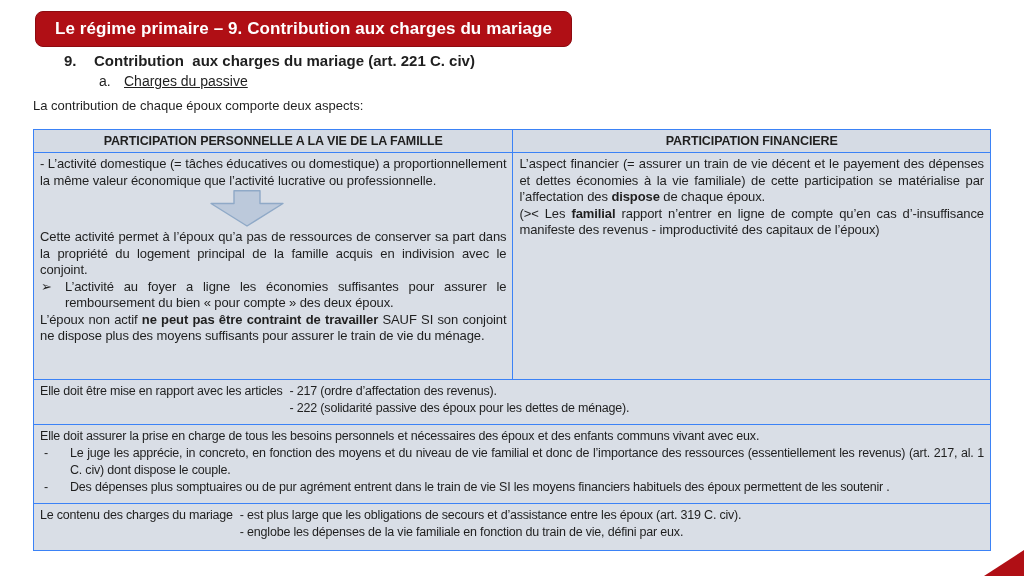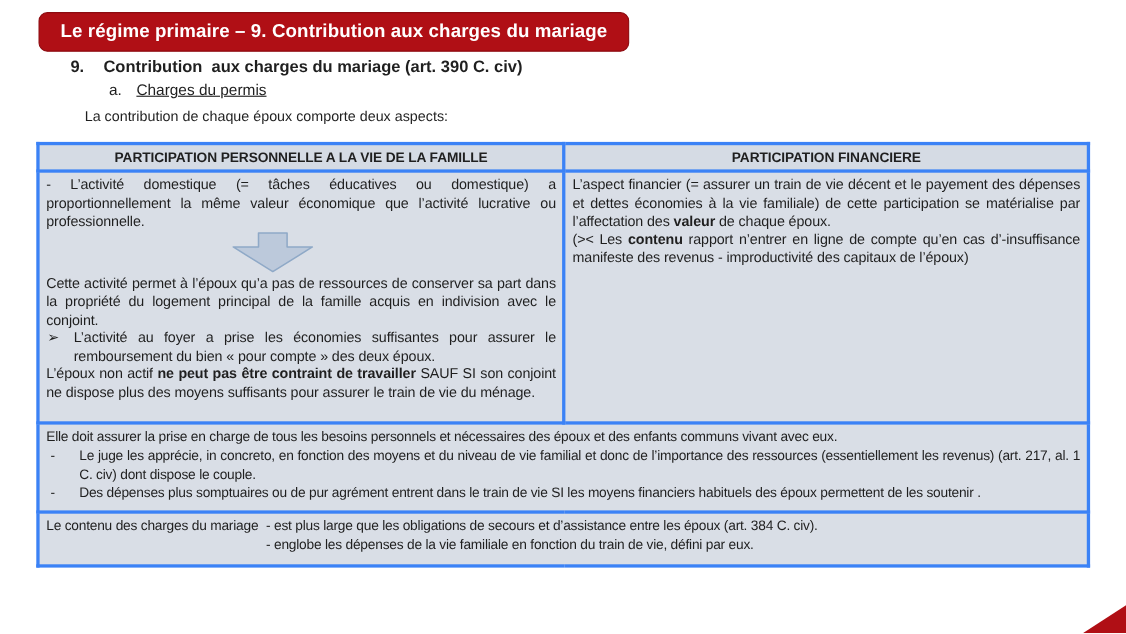--- a/index.html
+++ b/index.html
@@ -12,25 +12,25 @@
           display:flex;align-items:center;justify-content:center;}
   .banner span{color:#ffffff;font-size:17px;font-weight:bold;letter-spacing:.1px;white-space:pre;}
 
   
   .h9{position:absolute;left:64px;top:52px;font-size:15px;font-weight:bold;display:flex;}
   .h9 .num{width:30px;}
   .h9 .txt{white-space:pre-wrap;}
   .ha{position:absolute;left:99px;top:73px;font-size:14px;display:flex;}
   .ha .num{width:25px;}
   .ha .txt{text-decoration:underline;}
-  .intro{position:absolute;left:33px;top:98px;font-size:13px;margin-left:44px;}
+  .intro{position:absolute;left:33px;top:98px;font-size:13px;}
 
   
   table.grid{position:absolute;left:33px;top:129px;width:958px;border-collapse:collapse;table-layout:fixed;}
-  table.grid td{border:3px solid #3b82f6;background:#d9dee6;padding:3px 6px;vertical-align:top;
+  table.grid td{border:1px solid #3b82f6;background:#d9dee6;padding:3px 6px;vertical-align:top;
                 font-size:13px;line-height:16.5px;letter-spacing:-.1px;}
   tr.hdr td{height:18px;text-align:center;vertical-align:middle;font-weight:bold;font-size:12.5px;
             background:#d5dbe4;padding:2px 4px;}
   tr.main td{height:220px;}
   td p{margin:0;}
   .just{text-align:justify;}
   .u{}
   .bu{font-weight:bold;}
   b{font-weight:bold;}
 
@@ -58,26 +58,26 @@
 <body>
 
 <div class="slide">
 
   <div class="banner">
     <span>Le régime primaire – 9. Contribution aux charges du mariage</span>
   </div>
 
   <div class="h9">
     <span class="num">9.</span>
-    <span class="txt">Contribution  aux charges du mariage (art. 390 C. civ)</span>
+    <span class="txt">Contribution  aux charges du mariage (art. 221 C. civ)</span>
   </div>
 
   <div class="ha">
     <span class="num">a.</span>
-    <span class="txt">Charges du permis</span>
+    <span class="txt">Charges du passive</span>
   </div>
 
   <div class="intro">La contribution de chaque époux comporte deux aspects:</div>
 
   <table class="grid">
     <colgroup>
         <col style="width:50.1%">
         <col>
       </colgroup>
 
@@ -91,56 +91,66 @@
       <td>
         <p class="just">- L’activité domestique (= tâches éducatives ou domestique) a proportionnellement la même valeur économique que l’activité lucrative ou professionnelle.</p>
         <div class="arrowwrap">
           <svg width="74" height="37" viewBox="0 0 74 37" aria-hidden="true">
             <polygon points="24,0.8 50,0.8 50,13.5 73,13.5 37,36 1,13.5 24,13.5" fill="#bcc9db" stroke="#8fa9c7" stroke-width="1.4" stroke-linejoin="round"></polygon>
           </svg>
         </div>
         <p class="just">Cette activité permet à l’époux qu’a pas de ressources de conserver sa part dans la propriété du logement principal de la famille acquis en indivision avec le conjoint.</p>
         <div class="bullet">
           <span class="marker">➢</span>
-          <span>L’activité au foyer a prise les économies suffisantes pour assurer le </span><span class="u">remboursement du bien « pour compte » des deux époux.</span>
+          <span>L’activité au foyer a ligne les économies suffisantes pour assurer le </span><span class="u">remboursement du bien « pour compte » des deux époux.</span>
         </div>
         <p class="just">
           <span>L’époux non actif </span><span class="bu">ne peut pas être contraint de travailler</span><span> SAUF SI son conjoint ne dispose plus des moyens suffisants pour assurer le train de vie du ménage.</span>
         </p>
       </td>
       <td>
         <p class="just">
-          <span>L’aspect financier (= assurer un train de vie décent et le payement des dépenses et dettes économies à la vie familiale) de cette participation se matérialise par l’affectation des </span><b>valeur</b><span> de chaque époux.</span>
+          <span>L’aspect financier (= assurer un train de vie décent et le payement des dépenses et dettes économies à la vie familiale) de cette participation se matérialise par l’affectation des </span><b>dispose</b><span> de chaque époux.</span>
         </p>
         <p class="just">
-          <span>(&gt;&lt; Les </span><b>contenu</b><span> rapport n’entrer en ligne de compte qu’en cas d’-insuffisance manifeste des revenus - improductivité des capitaux de l’époux)</span>
+          <span>(&gt;&lt; Les </span><b>familial</b><span> rapport n’entrer en ligne de compte qu’en cas d’-insuffisance manifeste des revenus - improductivité des capitaux de l’époux)</span>
         </p>
       </td>
     </tr>
 
+    <tr class="r2">
+      <td colspan="2">
+        <div class="twocol">
+          <span>Elle doit être mise en rapport avec les articles</span>
+          <span>- 217 (ordre d’affectation des revenus).</span>
+          <span></span>
+          <span>- 222 (solidarité passive des époux pour les dettes de ménage).</span>
+        </div>
+      </td>
+    </tr>
 
     <tr class="r3">
       <td colspan="2">
         <div>Elle doit assurer la prise en charge de tous les besoins personnels et nécessaires des époux et des enfants communs vivant avec eux.</div>
         <div class="hang">
           <span class="dash">-</span>
           <span>Le juge les apprécie, in concreto, en fonction des moyens et du niveau de vie familial et donc de l’importance des ressources (essentiellement les revenus) (art. 217, al. 1 C. civ) dont dispose le couple.</span>
         </div>
         <div class="hang">
           <span class="dash">-</span>
           <span>Des dépenses plus somptuaires ou de pur agrément entrent dans le train de vie SI les moyens financiers habituels des époux permettent de les soutenir .</span>
         </div>
       </td>
     </tr>
 
     <tr class="r4">
       <td colspan="2">
         <div class="twocol">
           <span>Le contenu des charges du mariage</span>
-          <span>- est plus large que les obligations de secours et d’assistance entre les époux (art. 384 C. civ).</span>
+          <span>- est plus large que les obligations de secours et d’assistance entre les époux (art. 319 C. civ).</span>
           <span></span>
           <span>- englobe les dépenses de la vie familiale en fonction du train de vie, défini par eux.</span>
         </div>
       </td>
     </tr>
   </tbody>
     </table>
 
   <div class="corner"></div>
 </div>

